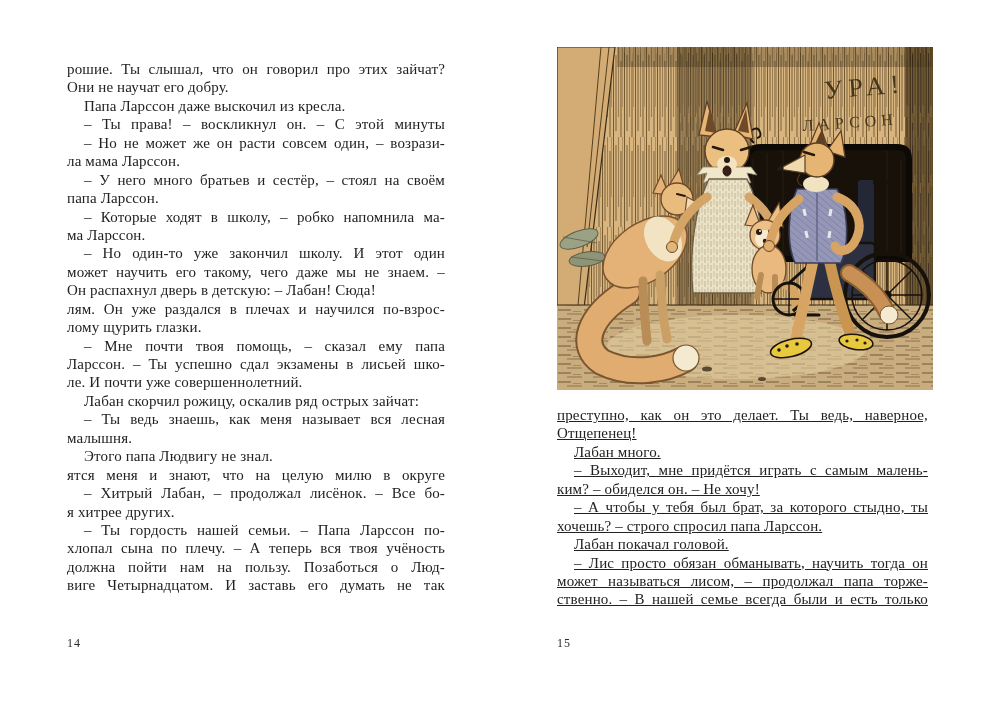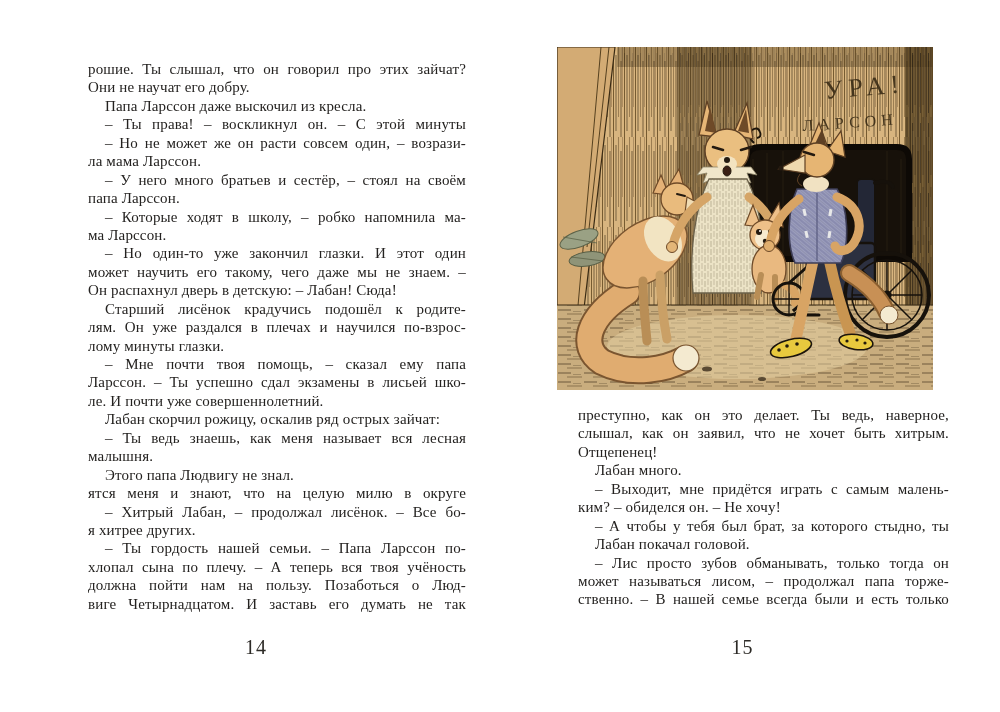--- a/index.html
+++ b/index.html
@@ -3,34 +3,34 @@
 <meta charset="utf-8">
 <style>
   html,body { margin:0; padding:0; }
   body {
     width:1000px; height:712px; position:relative;
     background:#ffffff; overflow:hidden;
     font-family:"Liberation Serif","DejaVu Serif",serif;
     color:#242220;
   }
   .spread { position:absolute; inset:0; }
-  .text-col { position:absolute;margin-left:21px; }
+  .text-col { position:absolute; }
   #left-text  { left:67px;  top:60px;  width:378px; }
-  #right-text { left:557px; top:406px; width:371px; }
+  #right-text { left:557px; top:406px; width:371px;text-decoration:underline; }
   .line {
     font-size:15px; line-height:18.45px; height:18.45px; overflow:hidden;
     letter-spacing:0.15px;
     text-align:justify; text-align-last:justify;
     -moz-text-align-last:justify;
   }
   .line.end { text-align-last:left; -moz-text-align-last:left; }
   .line.indent { text-indent:17px; }
   .pageno {
-    position:absolute; top:636px; font-size:20px; color:#2c2a26;
-    text-align:center; letter-spacing:1px;
+    position:absolute; top:636px; font-size:12px; color:#2c2a26;
+    letter-spacing:1px;
   }
   #pn-left  { left:67px;  width:378px; }
   #pn-right { left:557px; width:371px; }
   #illustration-box { position:absolute; left:557px; top:47px; width:376px; height:343px; }
   svg text.graffiti {
     font-family:"Liberation Serif",serif; fill:#3a2c16; opacity:.9;
   }
 </style>
 </head>
 <body>
@@ -42,26 +42,25 @@
         <div class="line">рошие. Ты слышал, что он говорил про этих зайчат?</div>
         <div class="line end">Они не научат его добру.</div>
         <div class="line indent end">Папа Ларссон даже выскочил из кресла.</div>
         <div class="line indent">– Ты права! – воскликнул он. – С этой минуты</div>
         <div class="line indent">– Но не может же он расти совсем один, – возрази-</div>
         <div class="line end">ла мама Ларссон.</div>
         <div class="line indent">– У него много братьев и сестёр, – стоял на своём</div>
         <div class="line end">папа Ларссон.</div>
         <div class="line indent">– Которые ходят в школу, – робко напомнила ма-</div>
         <div class="line end">ма Ларссон.</div>
-        <div class="line indent">– Но один-то уже закончил глазки. И этот один</div>
+        <div class="line indent">– Но один-то уже закончил школу. И этот один</div>
         <div class="line">может научить его такому, чего даже мы не знаем. –</div>
         <div class="line end">Он распахнул дверь в детскую: – Лабан! Сюда!</div>
-        <div class="line indent">Старший лисёнок крадучись подошёл к родите-</div>
         <div class="line">лям. Он уже раздался в плечах и научился по-взрос-</div>
-        <div class="line end">лому минуты глазки.</div>
+        <div class="line end">лому щурить глазки.</div>
         <div class="line indent">– Мне почти твоя помощь, – сказал ему папа</div>
         <div class="line">Ларссон. – Ты успешно сдал экзамены в лисьей шко-</div>
         <div class="line end">ле. И почти уже совершеннолетний.</div>
         <div class="line indent end">Лабан скорчил рожицу, оскалив ряд острых зайчат:</div>
         <div class="line indent">– Ты ведь знаешь, как меня называет вся лесная</div>
         <div class="line end">малышня.</div>
         <div class="line indent end">Этого папа Людвигу не знал.</div>
         <div class="line">ятся меня и знают, что на целую милю в округе</div>
         <div class="line indent">– Хитрый Лабан, – продолжал лисёнок. – Все бо-</div>
         <div class="line end">я хитрее других.</div>
@@ -245,26 +244,26 @@
           <circle cx="224" cy="121" r="2.6" fill="#241a10"></circle>
           <path d="M247 105 l10 3" stroke="#241a10" stroke-width="2.4" stroke-linecap="round"></path>
           <path d="M240 128 l-5 6 8 -1 -3 7 8 -3 1 7 6 -5" fill="none" stroke="#cbb астр" stroke-width="0"></path>
           <path d="M243 127 q-6 8 2 12" stroke="#5e4024" stroke-width="1" fill="none"></path>
         </g>
       </svg>
     </div>
 
     <div id="right-text" class="text-col">
         <div class="line">преступно, как он это делает. Ты ведь, наверное,</div>
-        <div class="line">слышал, как он заявил, что не хочет быть хитрым.</div>
         <div class="line end">Отщепенец!</div>
         <div class="line indent end">Лабан много.</div>
         <div class="line indent">– Выходит, мне придётся играть с самым малень-</div>
         <div class="line end">ким? – обиделся он. – Не хочу!</div>
         <div class="line indent">– А чтобы у тебя был брат, за которого стыдно, ты</div>
+        <div class="line end">хочешь? – строго спросил папа Ларссон.</div>
         <div class="line indent end">Лабан покачал головой.</div>
-        <div class="line indent">– Лис просто зубов обманывать, только тогда он</div>
+        <div class="line indent">– Лис просто обязан обманывать, научить тогда он</div>
         <div class="line">может называться лисом, – продолжал папа торже-</div>
         <div class="line">ственно. – В нашей семье всегда были и есть только</div>
       </div>
     <div id="pn-right" class="pageno">15</div>
   </div>
 </div>
 
 </body></html>

